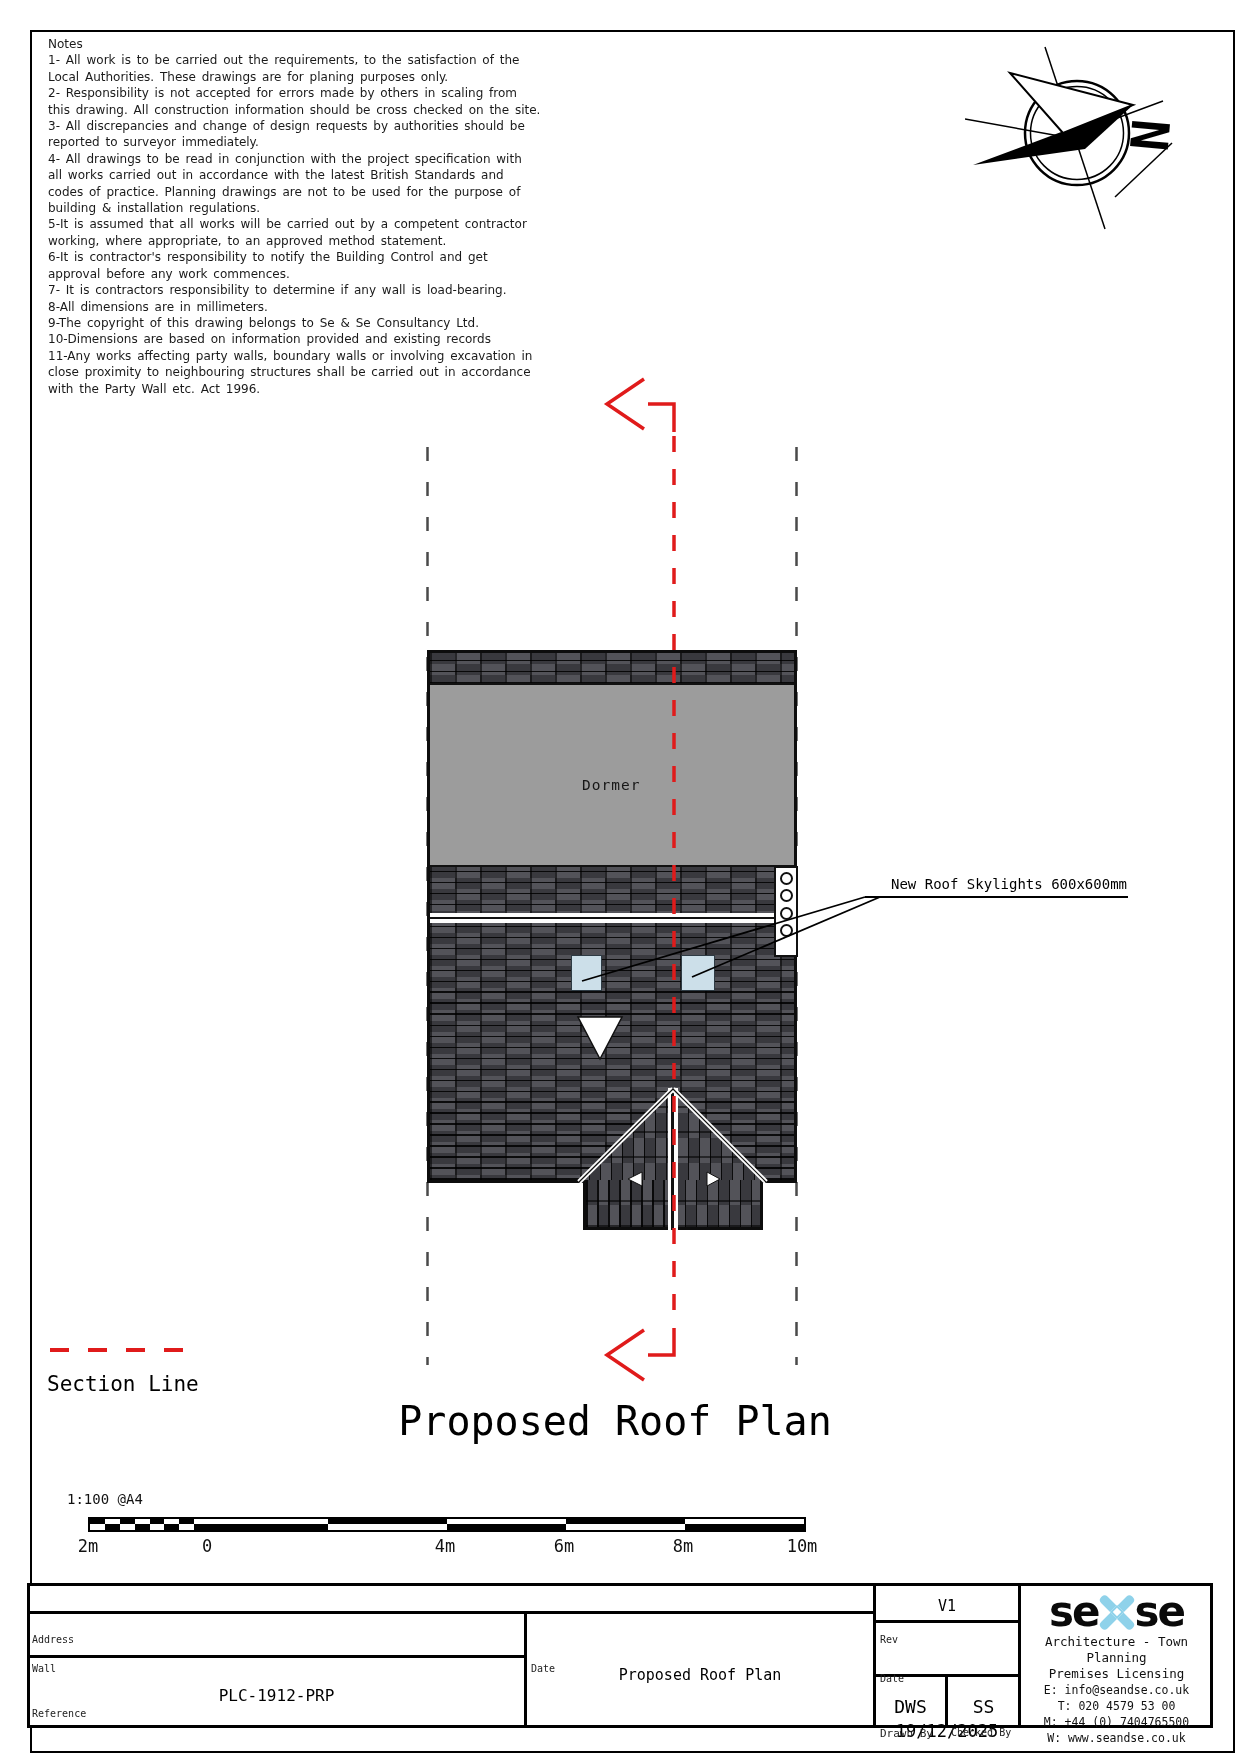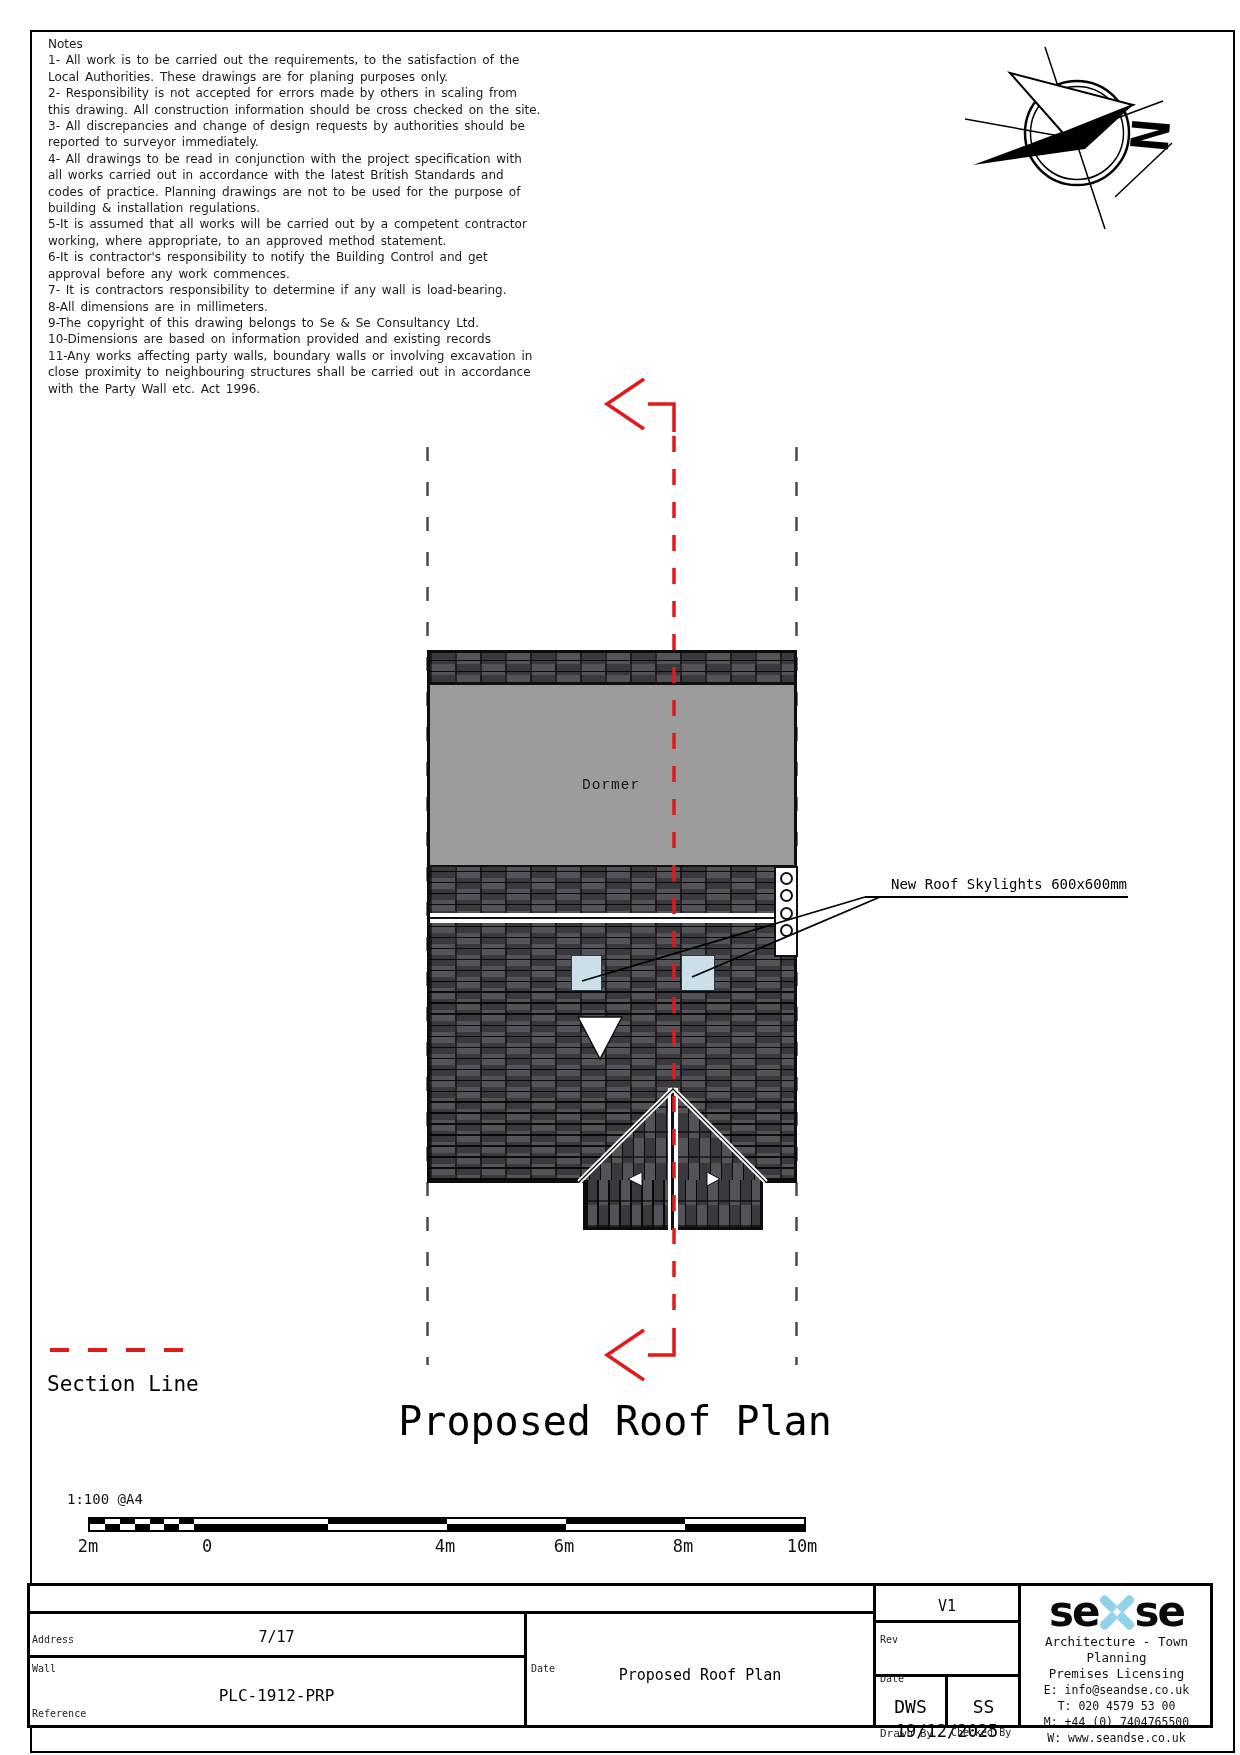--- a/index.html
+++ b/index.html
@@ -15,21 +15,21 @@
       repeating-linear-gradient(0deg,rgba(0,0,0,.85) 0 1.5px,rgba(0,0,0,0) 1.5px 11px),
       repeating-linear-gradient(90deg,rgba(0,0,0,.55) 0 1.5px,rgba(0,0,0,0) 1.5px 25px),
       repeating-conic-gradient(rgba(255,255,255,.07) 0% 25%,rgba(0,0,0,.18) 25% 50%);
       background-size:auto,auto,50px 22px;}
   .brickV{background-color:#46464c;background-image:
       repeating-linear-gradient(90deg,rgba(0,0,0,.85) 0 1.5px,rgba(0,0,0,0) 1.5px 11px),
       repeating-linear-gradient(0deg,rgba(0,0,0,.55) 0 1.5px,rgba(0,0,0,0) 1.5px 25px),
       repeating-conic-gradient(rgba(255,255,255,.07) 0% 25%,rgba(0,0,0,.18) 25% 50%);
       background-size:auto,auto,22px 50px;}
   .roof{left:427px;top:650px;width:370px;height:533px;border:3px solid #0d0d0d;
-        box-sizing:border-box;z-index:2;font-family:Liberation Mono, monospace;}
+        box-sizing:border-box;z-index:2;}
   .strip-top{position:absolute;left:0;top:0;right:0;height:30px;border-bottom:2px solid #111;}
   .dormer{position:absolute;left:0;top:32px;right:0;height:180px;background:#9c9c9c;
           border-bottom:2px solid #111;}
   .dormer-label{position:absolute;left:152px;top:92px;font-size:14.5px;letter-spacing:1px;color:#161616;}
   .brick-lower{position:absolute;left:0;top:214px;right:0;bottom:0;}
   .ridge-main{left:430px;top:913px;width:364px;height:10px;z-index:4;
       background:linear-gradient(180deg,#fdfdfd 0 3.5px,#111 3.5px 6px,#fdfdfd 6px 10px);}
   .vent{left:774px;top:866px;width:24px;height:91px;background:#fff;border:2px solid #111;
         box-sizing:border-box;z-index:4;}
   .vent-circle{width:13px;height:13px;border:2px solid #111;border-radius:50%;background:#fff;
@@ -216,21 +216,20 @@
   <div class="tbl" style="left:875px;top:1620px;width:145px;height:3px;"></div>
   <div class="tbl" style="left:27px;top:1655px;width:499px;height:3px;"></div>
   <div class="tbl" style="left:875px;top:1674px;width:145px;height:3px;"></div>
   <div class="tbl" style="left:524px;top:1611px;width:3px;height:117px;"></div>
   <div class="tbl" style="left:873px;top:1583px;width:3px;height:145px;"></div>
   <div class="tbl" style="left:1018px;top:1583px;width:3px;height:145px;"></div>
   <div class="tbl" style="left:945px;top:1674px;width:3px;height:54px;"></div>
 
   <div class="cell-label" style="left:32px;top:1586px;">Address</div>
   <div class="cell-label" style="left:32px;top:1615px;">Wall</div>
-  <div class="cell-value" style="left:27px;top:1628px;width:499px;font-size:15px;">7/17</div>
   <div class="cell-label" style="left:32px;top:1660px;">Reference</div>
   <div class="cell-value" style="left:27px;top:1686px;width:499px;font-size:16px;">PLC-1912-PRP</div>
   <div class="cell-label" style="left:531px;top:1615px;">Date</div>
   <div class="cell-value" style="left:526px;top:1666px;width:348px;font-size:15px;">Proposed Roof Plan</div>
   <div class="cell-label" style="left:880px;top:1586px;">Rev</div>
   <div class="cell-value" style="left:875px;top:1597px;width:144px;font-size:15px;">V1</div>
   <div class="cell-label" style="left:880px;top:1625px;">Date</div>
   <div class="cell-value" style="left:875px;top:1721px;width:144px;font-size:17px;">19/12/2025</div>
   <div class="cell-label" style="left:880px;top:1679px;font-size:11px;">Drawn By</div>
   <div class="cell-value" style="left:875px;top:1696px;width:71px;font-size:18px;">DWS</div>

